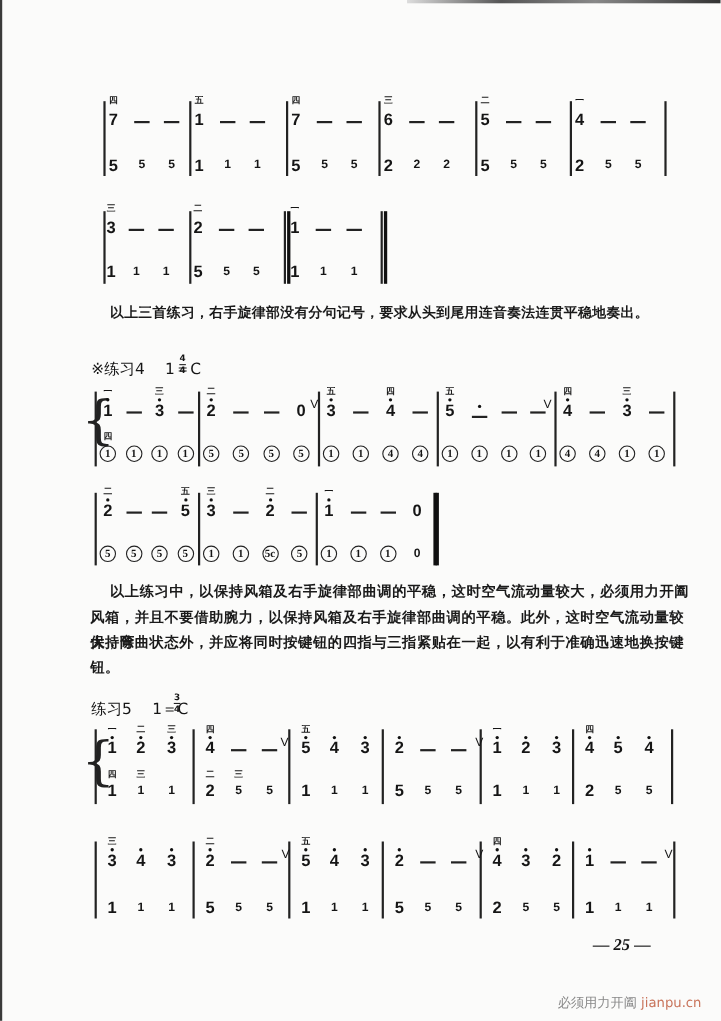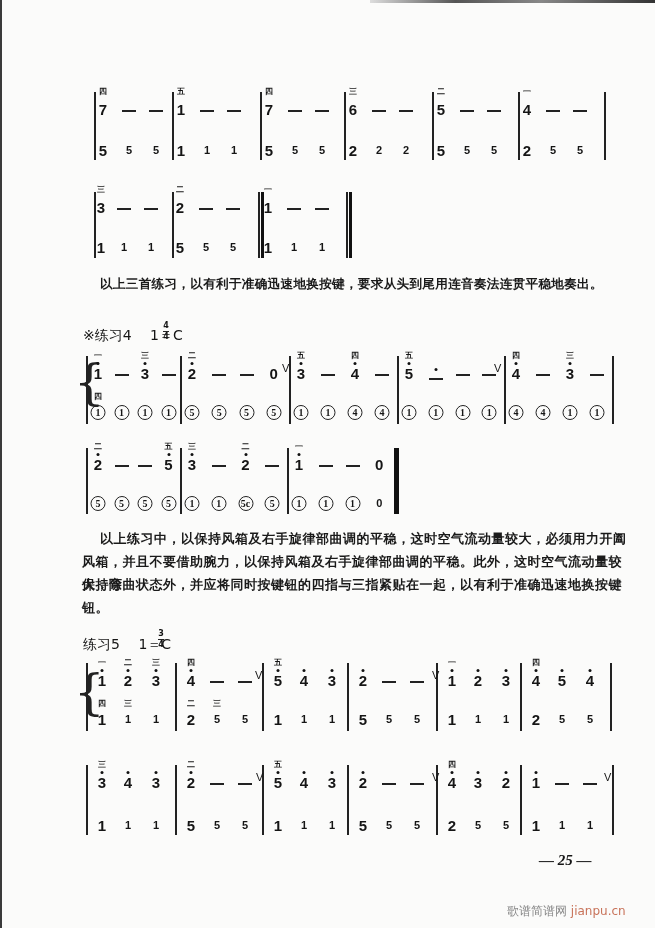--- a/index.html
+++ b/index.html
@@ -114,21 +114,21 @@
     <div class="n small" style="left: 124px; top: 240px;">1</div>
     <div class="n small" style="left: 151px; top: 240px;">1</div>
     <div class="n" style="left: 180px; top: 240px;">5</div>
     <div class="n small" style="left: 206px; top: 240px;">5</div>
     <div class="n small" style="left: 233px; top: 240px;">5</div>
     <div class="n" style="left: 268px; top: 240px;">1</div>
     <div class="n small" style="left: 294px; top: 240px;">1</div>
     <div class="n small" style="left: 322px; top: 240px;">1</div>
   </div>
 
-<div class="para" style="left:100px;top:272px;width:540px;font-size:12.6px;letter-spacing:0.3px;">以上三首练习，以有利于准确迅速地换按键，要求从头到尾用连音奏法连贯平稳地奏出。</div>
+<div class="para" style="left:100px;top:272px;width:540px;font-size:12.6px;letter-spacing:0.3px;">以上三首练习，右手旋律部没有分句记号，要求从头到尾用连音奏法连贯平稳地奏出。</div>
 
 <div class="title" style="left:83px;top:327px;">
   <span>※练习4</span>
   <span style="margin-left:14px;">1＝C</span>
 </div>
 <div class="frac" style="left:163px;top:322px;">
   <span>4</span>
   <span class="ln"></span>
   <span>4</span>
 </div>
@@ -392,15 +392,15 @@
     <div class="n" style="left: 536px; top: 818px;">1</div>
     <div class="n small" style="left: 562px; top: 818px;">1</div>
     <div class="n small" style="left: 590px; top: 818px;">1</div>
     <div class="breath" style="left: 256px; top: 771px;">V</div>
     <div class="breath" style="left: 432px; top: 771px;">V</div>
     <div class="breath" style="left: 604px; top: 771px;">V</div>
   </div>
 
 <div class="pnum" style="left:539px;top:852px;">— 25 —</div>
 <div class="wm" style="left:507px;top:903px;">
-  <span>歌谱简谱网</span>
+  <span>必须用力开阖</span>
   <span class="en">jianpu.cn</span>
 </div>
 
 </body></html>

